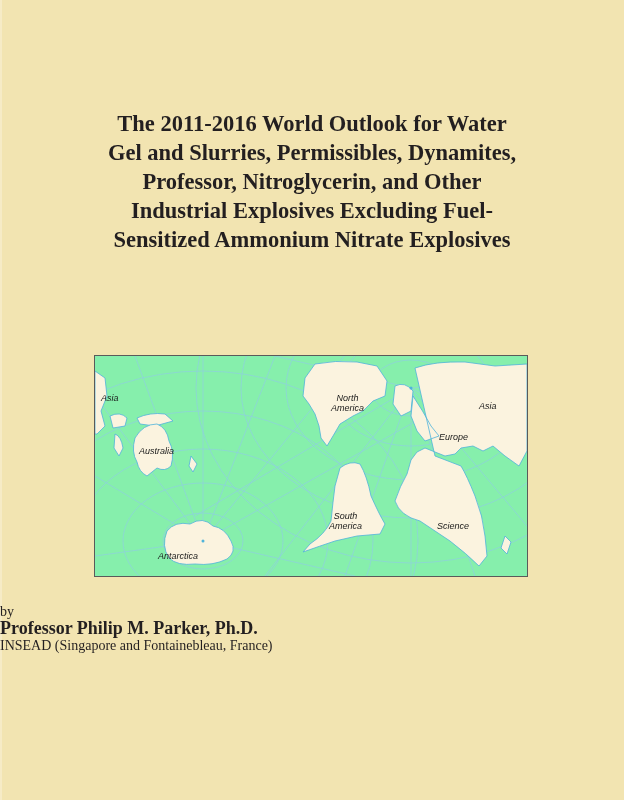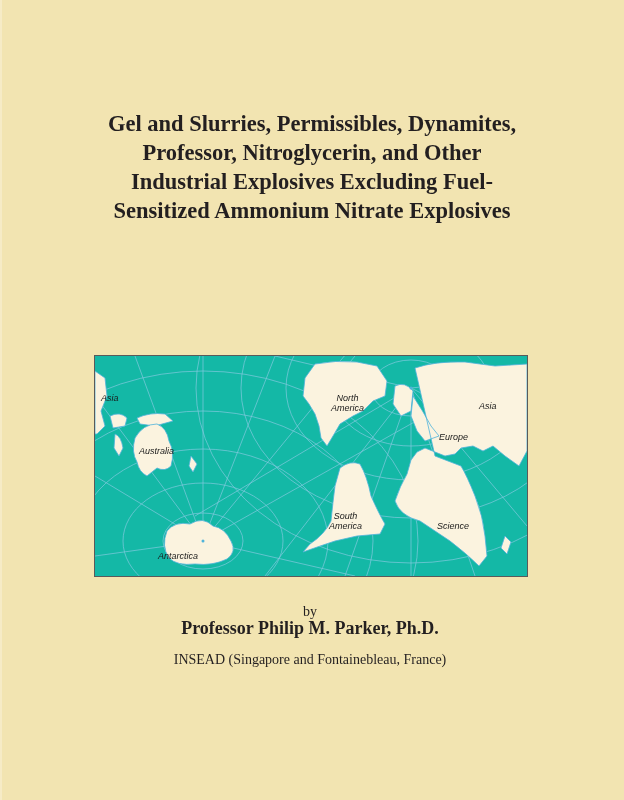--- a/index.html
+++ b/index.html
@@ -24,53 +24,54 @@
       font-size: 22.5px;
       line-height: 29px;
       margin: 0;
     }
     .title .line { display: block; white-space: nowrap; }
     .map {
       position: absolute;
       left: 94px; top: 355px;
       width: 432px; height: 220px;
       border: 1px solid #5A5A5A;
-      background: #14b8a6;
+      background: #86efac;
       overflow: hidden;
     }
     .map svg { position: absolute; left: 0; top: 0; }
     .map-label {
       position: absolute;
       font-family: "Liberation Sans", "DejaVu Sans", sans-serif;
       font-style: italic;
       font-size: 9px;
       line-height: 10px;
       color: #1A1A1A;
       text-align: center;
       white-space: nowrap;
     }
     .byline {
       position: absolute;
       left: 0; width: 620px;
       top: 603px;
-      text-align: center;
+      text-align: left;
       font-size: 14px;
       line-height: 17px;
     }
     .byline .by { display: block; }
     .byline .author { display: block; font-weight: bold; font-size: 18px; }
     .byline .role { display: block; }
-    .byline .inst { display: block; margin-top: 14px; }
+    .byline .inst { display: block; }
   </style>
 </head>
 <body>
 
 <div class="left-edge"></div>
 
 <h1 class="title">
+  <span class="line">The 2011-2016 World Outlook for Water</span>
   <span class="line">Gel and Slurries, Permissibles, Dynamites,</span>
   <span class="line">Professor, Nitroglycerin, and Other</span>
   <span class="line">Industrial Explosives Excluding Fuel-</span>
   <span class="line">Sensitized Ammonium Nitrate Explosives</span>
 </h1>
 
 <div class="map">
   <svg width="432" height="220" viewBox="0 0 432 220">
 
     <g fill="none" stroke="#8FCBE5" stroke-width="0.7" opacity="0.9">

